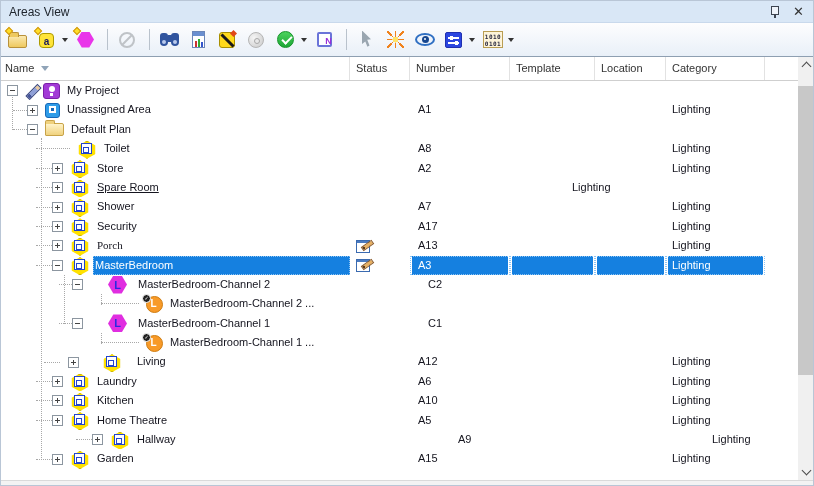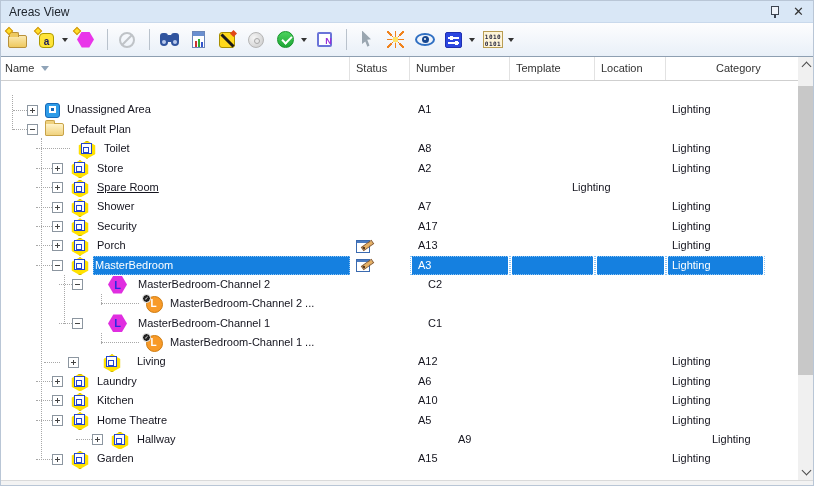--- a/index.html
+++ b/index.html
@@ -263,32 +263,40 @@
           </div>
           <div class="hcell" style="width: 100px;">
             <span>Number</span>
           </div>
           <div class="hcell" style="width: 85px;">
             <span>Template</span>
           </div>
           <div class="hcell" style="width: 71px;">
             <span>Location</span>
           </div>
-          <div class="hcell" style="width: 99px; margin-left: 44px;">
+          <div class="hcell" style="width: 99px;">
             <span>Category</span>
           </div>
           <div class="hfill"></div>
         </div>
       <div class="tree">
         <div class="gline" style="left:11px;top:14px;height:35px;"></div>
         <div class="gline" style="left:40px;top:57px;height:322px;"></div>
         <div class="gline" style="left:63px;top:194px;height:49px;"></div>
         <div class="gline" style="left:100px;top:213px;height:11px;"></div>
         <div class="gline" style="left:100px;top:252px;height:11px;"></div>
       <div class="trow">
+            <div class="cell name" style="width: 349px;">
+              <span class="ind" style="width: 6px;"></span>
+              <span class="box"></span>
+              <span class="gap" style="width: 5px;"></span>
+              <span class="i-pencil"></span>
+              <span class="i-bulb"></span>
+              <span class="lbl">My Project</span>
+            </div>
             <div class="cell status" style="width: 60px;"></div>
             <div class="cell num" style="width: 100px;"></div>
             <div class="cell" style="width: 85px;"></div>
             <div class="cell" style="width: 71px;"></div>
             <div class="cell cat" style="width: 99px;"></div>
           </div>
           <div class="trow">
             <div class="cell name" style="width: 349px;">
               <span class="ind" style="width: 12px;"></span>
               <span class="stub" style="width: 14px;"></span>
@@ -395,21 +403,21 @@
               </span>
               <span class="lbl">Security</span>
             </div>
             <div class="cell status" style="width: 60px;"></div>
             <div class="cell num" style="width: 100px;">A17</div>
             <div class="cell" style="width: 85px;"></div>
             <div class="cell" style="width: 71px;"></div>
             <div class="cell cat" style="width: 99px;">Lighting</div>
           </div>
           <div class="trow">
-            <div class="cell name" style="width: 349px;">
+            <div class="cell name" style="width: 349px; font-family: Liberation Serif, serif;">
               <span class="ind" style="width: 35px;"></span>
               <span class="stub" style="width: 16px;"></span>
               <span class="box plus"></span>
               <span class="gap" style="width: 6px;"></span>
               <span class="i-area">
                 <span class="sq"></span>
               </span>
               <span class="lbl">Porch</span>
             </div>
             <div class="cell status" style="width: 60px;">

